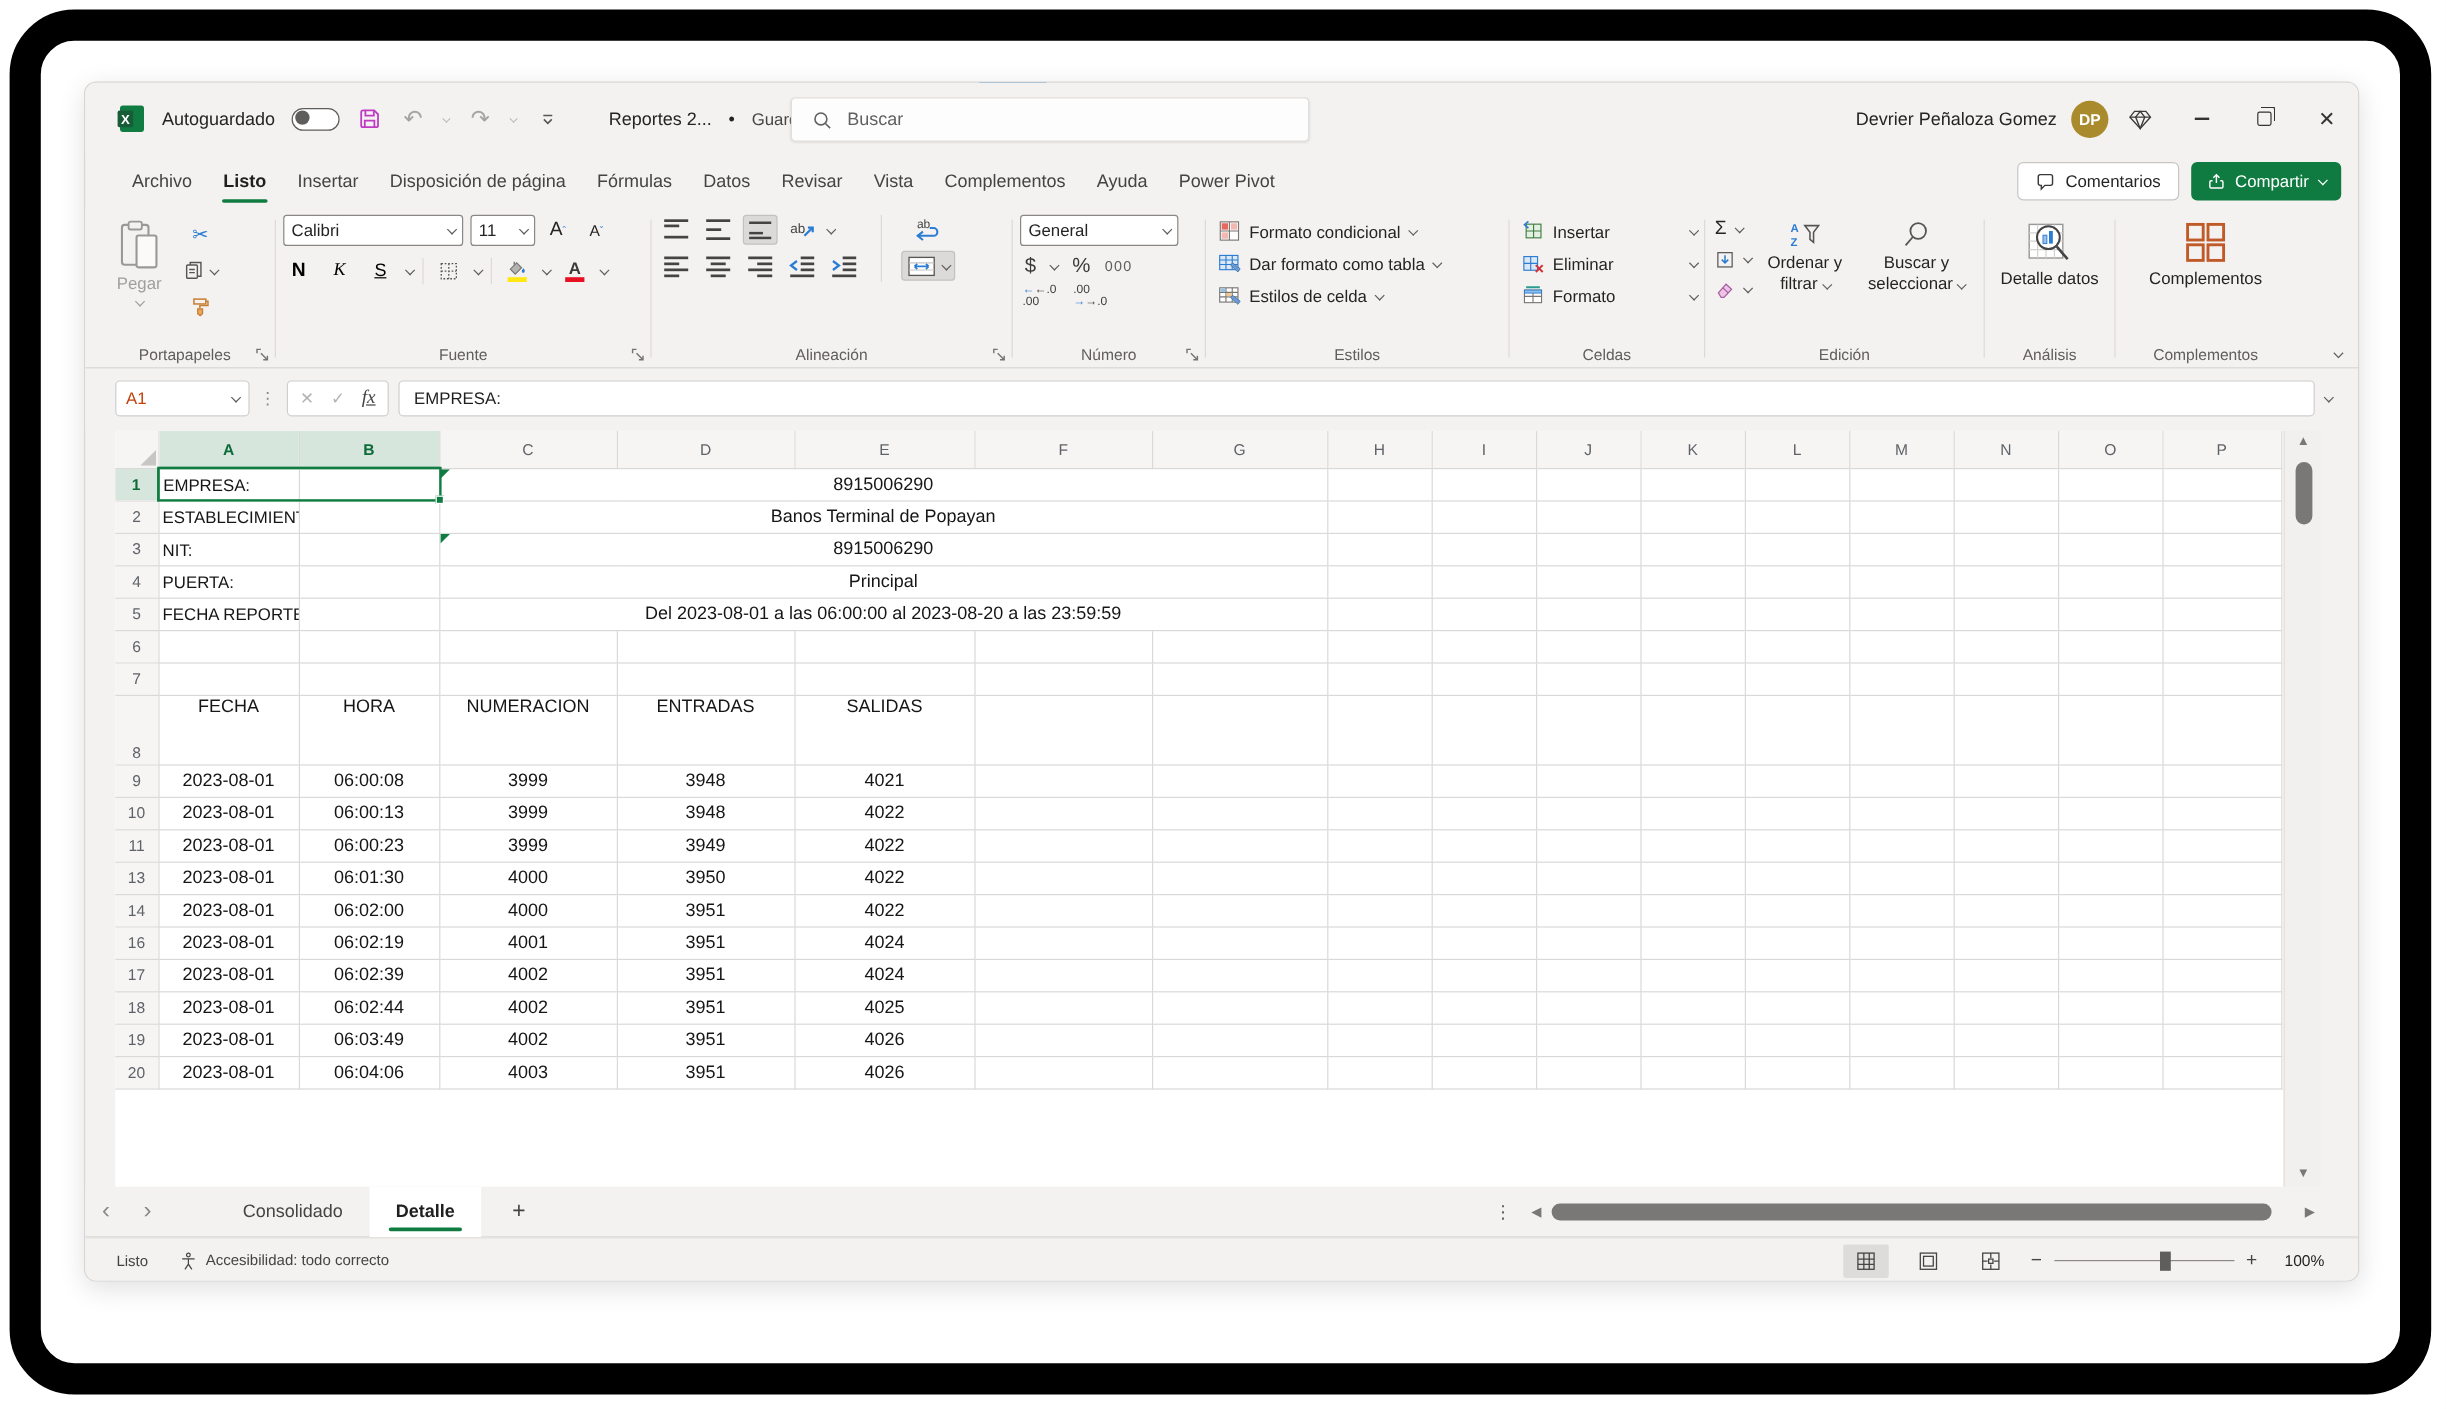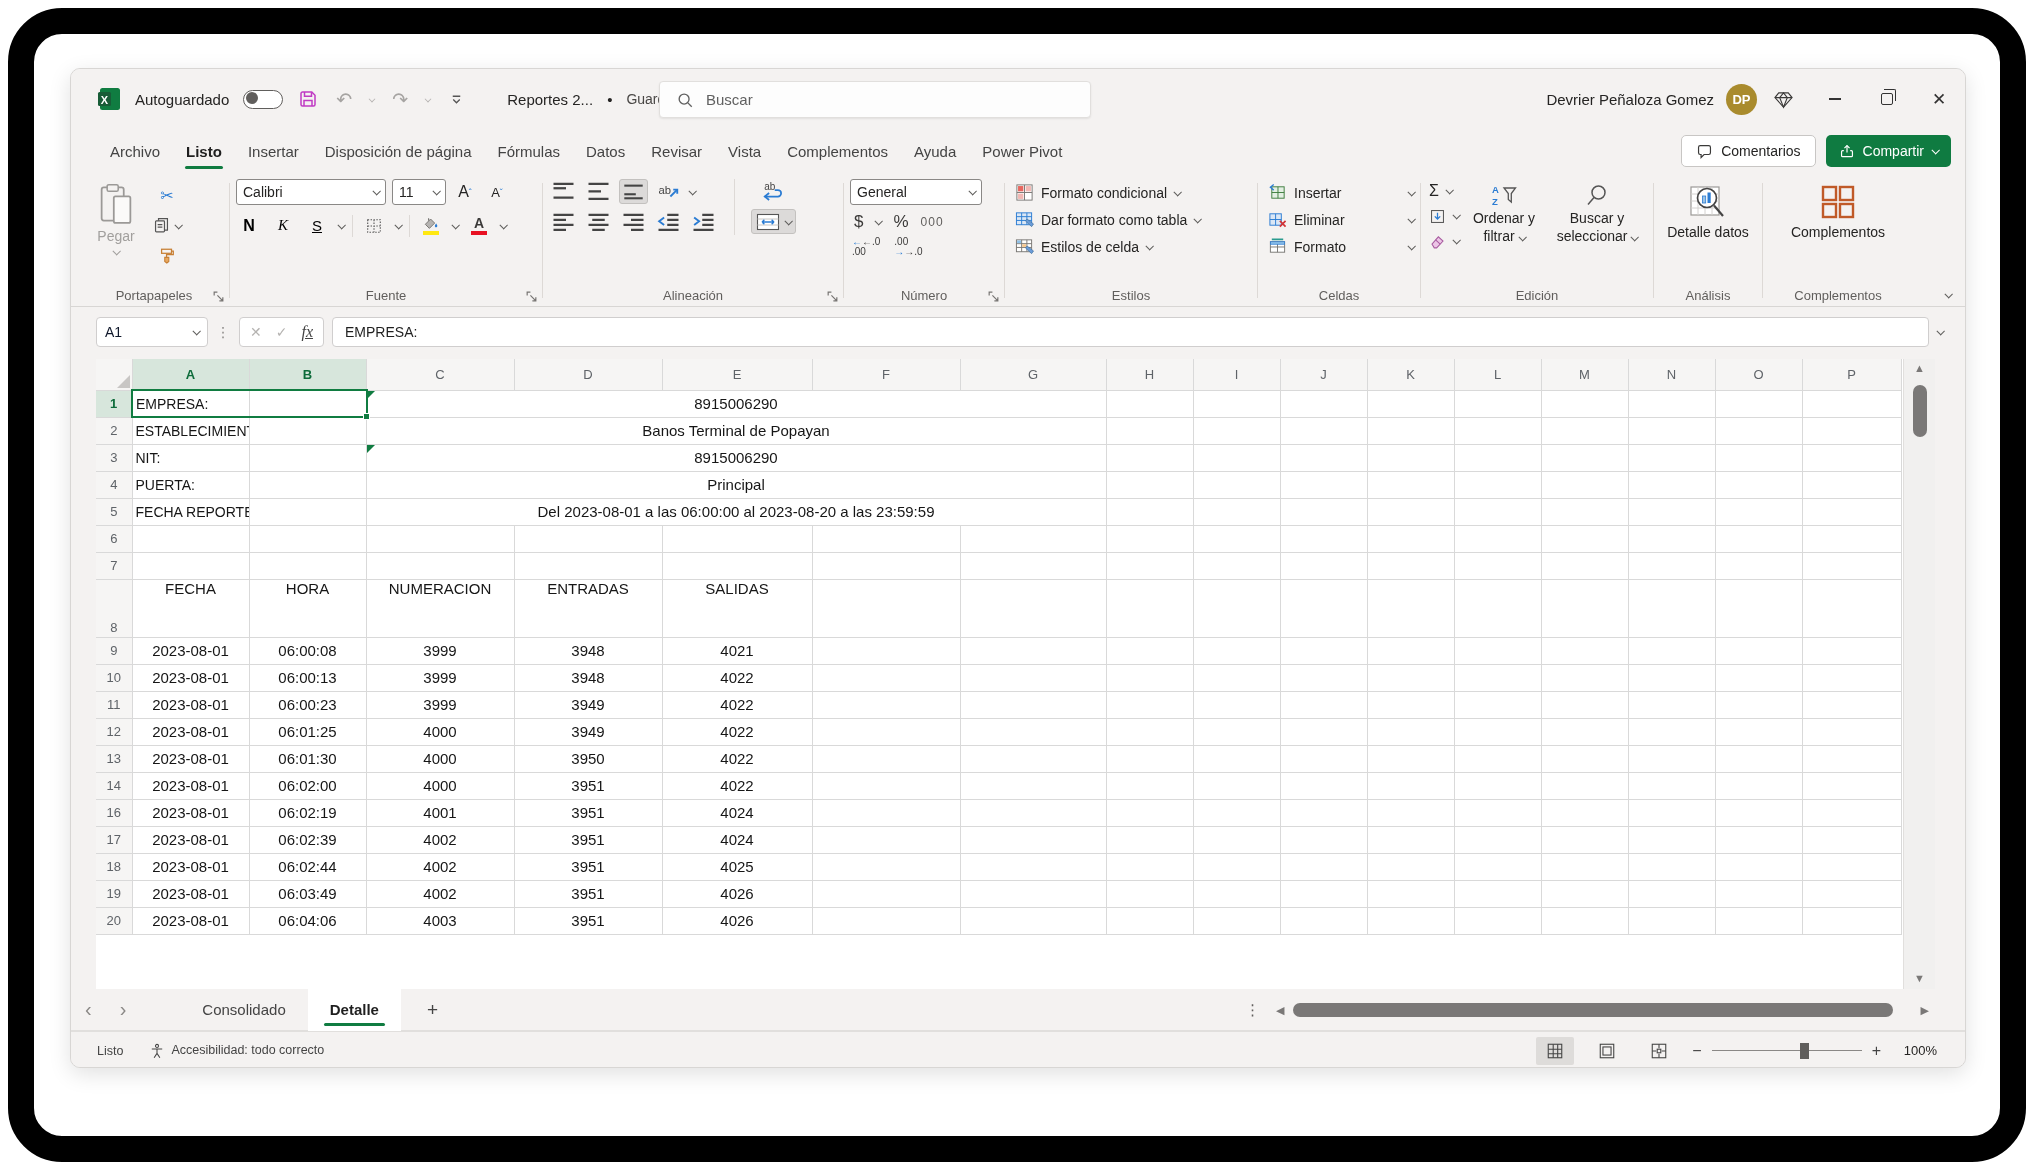--- a/index.html
+++ b/index.html
@@ -65,21 +65,21 @@
   .combo { background:#fff; border:1px solid #8a8886; border-radius:3px; height:26px; display:flex; align-items:center;
            justify-content:space-between; padding:0 6px; font-size:14px; color:#252423; }
   .colorbar { display:block; width:16px; height:4px; margin-top:1px; }
   .stack { display:flex; flex-direction:column; }
   .grayed { color:#a19f9d; }
   .ribbon-collapse { position:absolute; right:14px; bottom:8px; }
 
   
   .fbar { height:50px; display:flex; align-items:center; padding:0 22px 0 25px; gap:8px; background:#f4f2f1; }
   .namebox { width:112px; height:30px; background:#fff; border:1px solid #d0cece; border-radius:4px; display:flex;
-             align-items:center; justify-content:space-between; padding:0 8px; font-size:14px; color:#0f172a; }
+             align-items:center; justify-content:space-between; padding:0 8px; font-size:14px; color:#c2410c; }
   .fdots { color:#8a8886; font-size:14px; letter-spacing:1px; }
   .fbtns { height:30px; background:#fff; border:1px solid #d0cece; border-radius:4px; display:flex; align-items:center;
            gap:14px; padding:0 10px; }
   .fbtns .gray { color:#b5b3b1; font-size:14px; }
   .fx { font-style:italic; font-size:16px; color:#444; font-family:"Liberation Serif", serif;text-decoration:underline; }
   .fvalue { flex:1; height:30px; background:#fff; border:1px solid #d0cece; border-radius:4px; display:flex; align-items:center;
             padding:0 12px; font-size:14px; color:#1f1f1f; }
 
   
   .gridwrap { position:absolute; left:25px; top:290px; width:1807px; height:630px; background:#fff; overflow:hidden; }
@@ -883,39 +883,20 @@
               <td class="cell "></td>
               <td class="cell "></td>
               <td class="cell "></td>
               <td class="cell "></td>
               <td class="cell "></td>
               <td class="cell "></td>
               <td class="cell "></td>
               <td class="cell "></td>
             </tr>
             <tr style="height:27px">
-              <th class="rowhdr">12</th>
-              <td class="cell ">2023-08-01</td>
-              <td class="cell ">06:01:25</td>
-              <td class="cell ">4000</td>
-              <td class="cell ">3949</td>
-              <td class="cell ">4022</td>
-              <td class="cell "></td>
-              <td class="cell "></td>
-              <td class="cell "></td>
-              <td class="cell "></td>
-              <td class="cell "></td>
-              <td class="cell "></td>
-              <td class="cell "></td>
-              <td class="cell "></td>
-              <td class="cell "></td>
-              <td class="cell "></td>
-              <td class="cell "></td>
-            </tr>
-            <tr style="height:27px">
               <th class="rowhdr">13</th>
               <td class="cell ">2023-08-01</td>
               <td class="cell ">06:01:30</td>
               <td class="cell ">4000</td>
               <td class="cell ">3950</td>
               <td class="cell ">4022</td>
               <td class="cell "></td>
               <td class="cell "></td>
               <td class="cell "></td>
               <td class="cell "></td>

